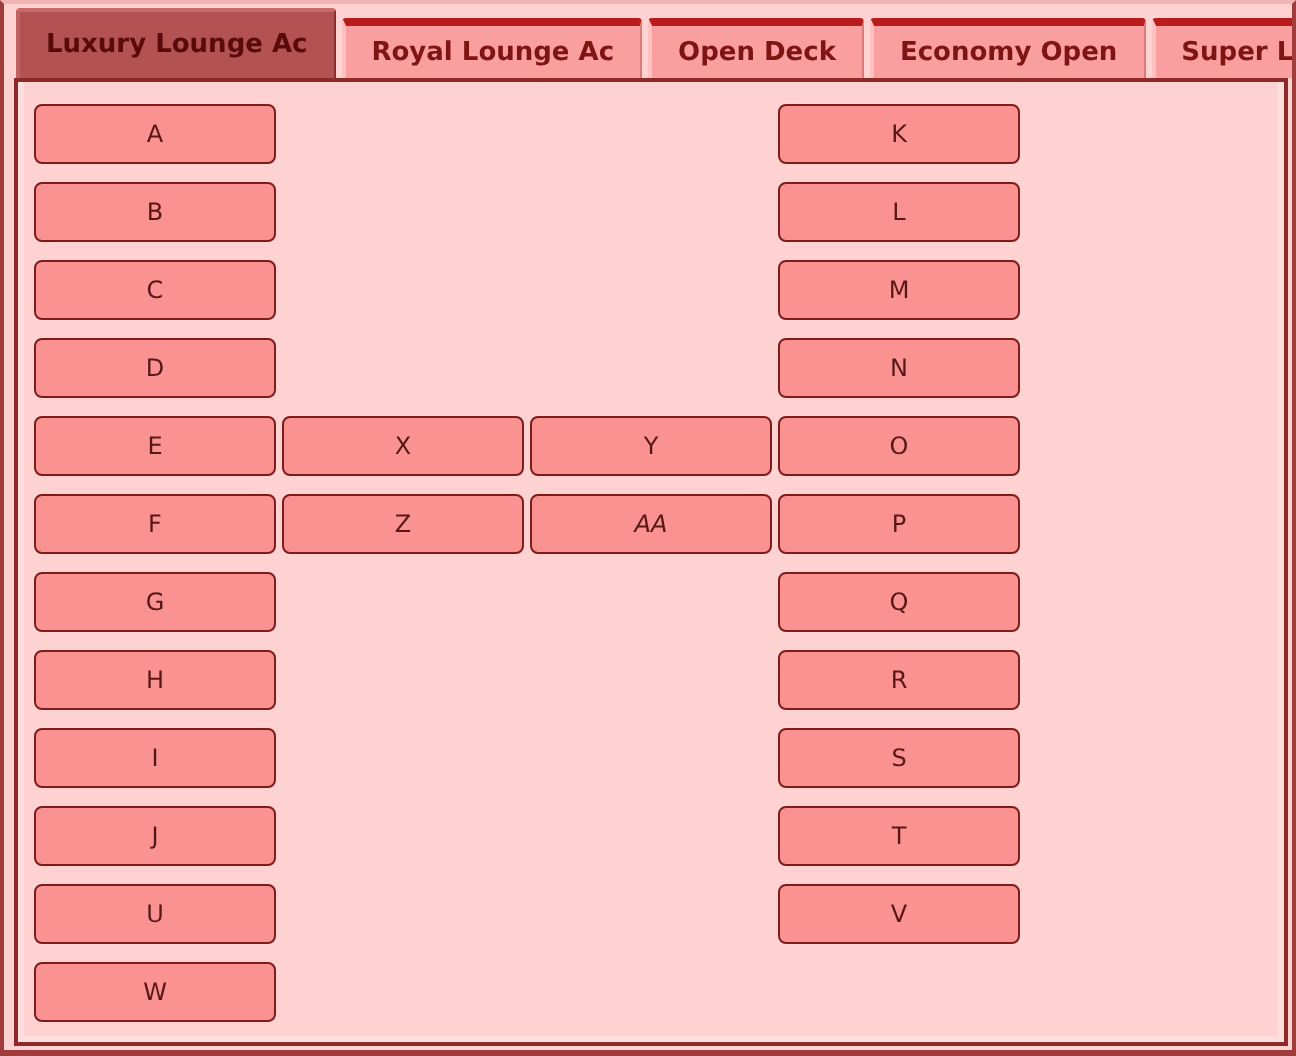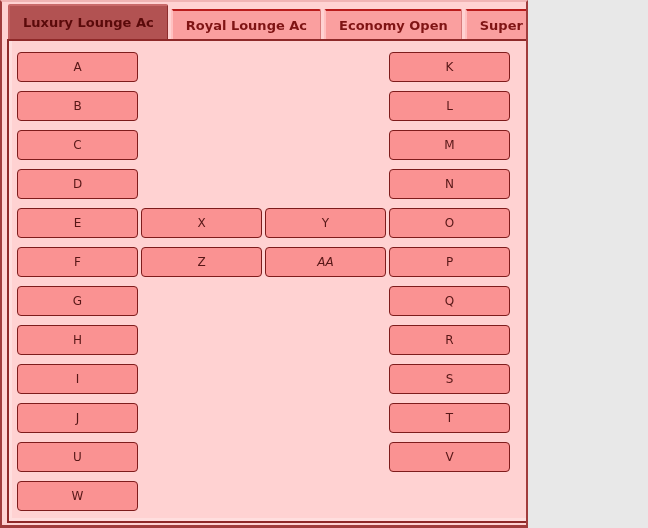--- a/index.html
+++ b/index.html
@@ -1,20 +1,20 @@
 <!DOCTYPE html>
 <html><head>
 <meta charset="utf-8">
 <style>
   html, body { margin: 0; padding: 0; background: #e8e8e8; }
   * { box-sizing: border-box; }
 
   .window {
     position: relative;
-    width: 528px;
+    width: 648px;
     height: 528px;
     background: var(--window-bg, #ffd2d2);
     border: 2px solid var(--window-border, #a03c3c);
     border-top-color: #f0b4b4;
     border-bottom-width: 3px;
     overflow: hidden;
     font-family: "DejaVu Sans", "Liberation Sans", sans-serif;
   }
 
   .tabbar {
@@ -28,21 +28,21 @@
     gap: 3px;
   }
 
   .tab {
     height: 30px;
     padding: 0 13px;
     display: flex;
     align-items: center;
     justify-content: center;
     background: var(--tab-bg, #fa9f9f);
-    border-top: 2px solid #b91c1c;
+    border-top: 4px solid #b91c1c;
     border-left: 2px solid #ffc0c0;
     border-right: 1px solid #d87b7b;
     border-top-left-radius: 2px;
     border-top-right-radius: 2px;
     color: var(--tab-text, #7f1414);
     font-size: 13px;
     font-weight: bold;
     white-space: nowrap;
     cursor: pointer;
   }
@@ -87,20 +87,21 @@
     cursor: pointer;
   }
 </style>
 </head>
 <body>
 
 <div class="window" style="--window-bg: #ffd2d2; --window-border: #a03c3c; --panel-bg: #ffd2d2; --panel-border: #8e2929; --tab-bg: #fa9f9f; --tab-text: #7f1414; --tab-selected-bg: #b25252; --tab-selected-text: #5a0a0a; --seat-bg: #fa9292; --seat-border: #7e1c1c; --seat-text: #571717;">
   <div class="tabbar">
       <div class="tab selected">Luxury Lounge Ac</div>
       <div class="tab">Royal Lounge Ac</div>
+      <div class="tab">Open Deck</div>
       <div class="tab">Economy Open</div>
       <div class="tab">Super Luxury Ac</div>
     </div>
   <div class="panel">
     <div class="seat-grid">
         <button class="seat" style="left: 8px; top: 11px;">A</button>
         <button class="seat" style="left: 8px; top: 50px;">B</button>
         <button class="seat" style="left: 8px; top: 89px;">C</button>
         <button class="seat" style="left: 8px; top: 128px;">D</button>
         <button class="seat" style="left: 8px; top: 167px;">E</button>

